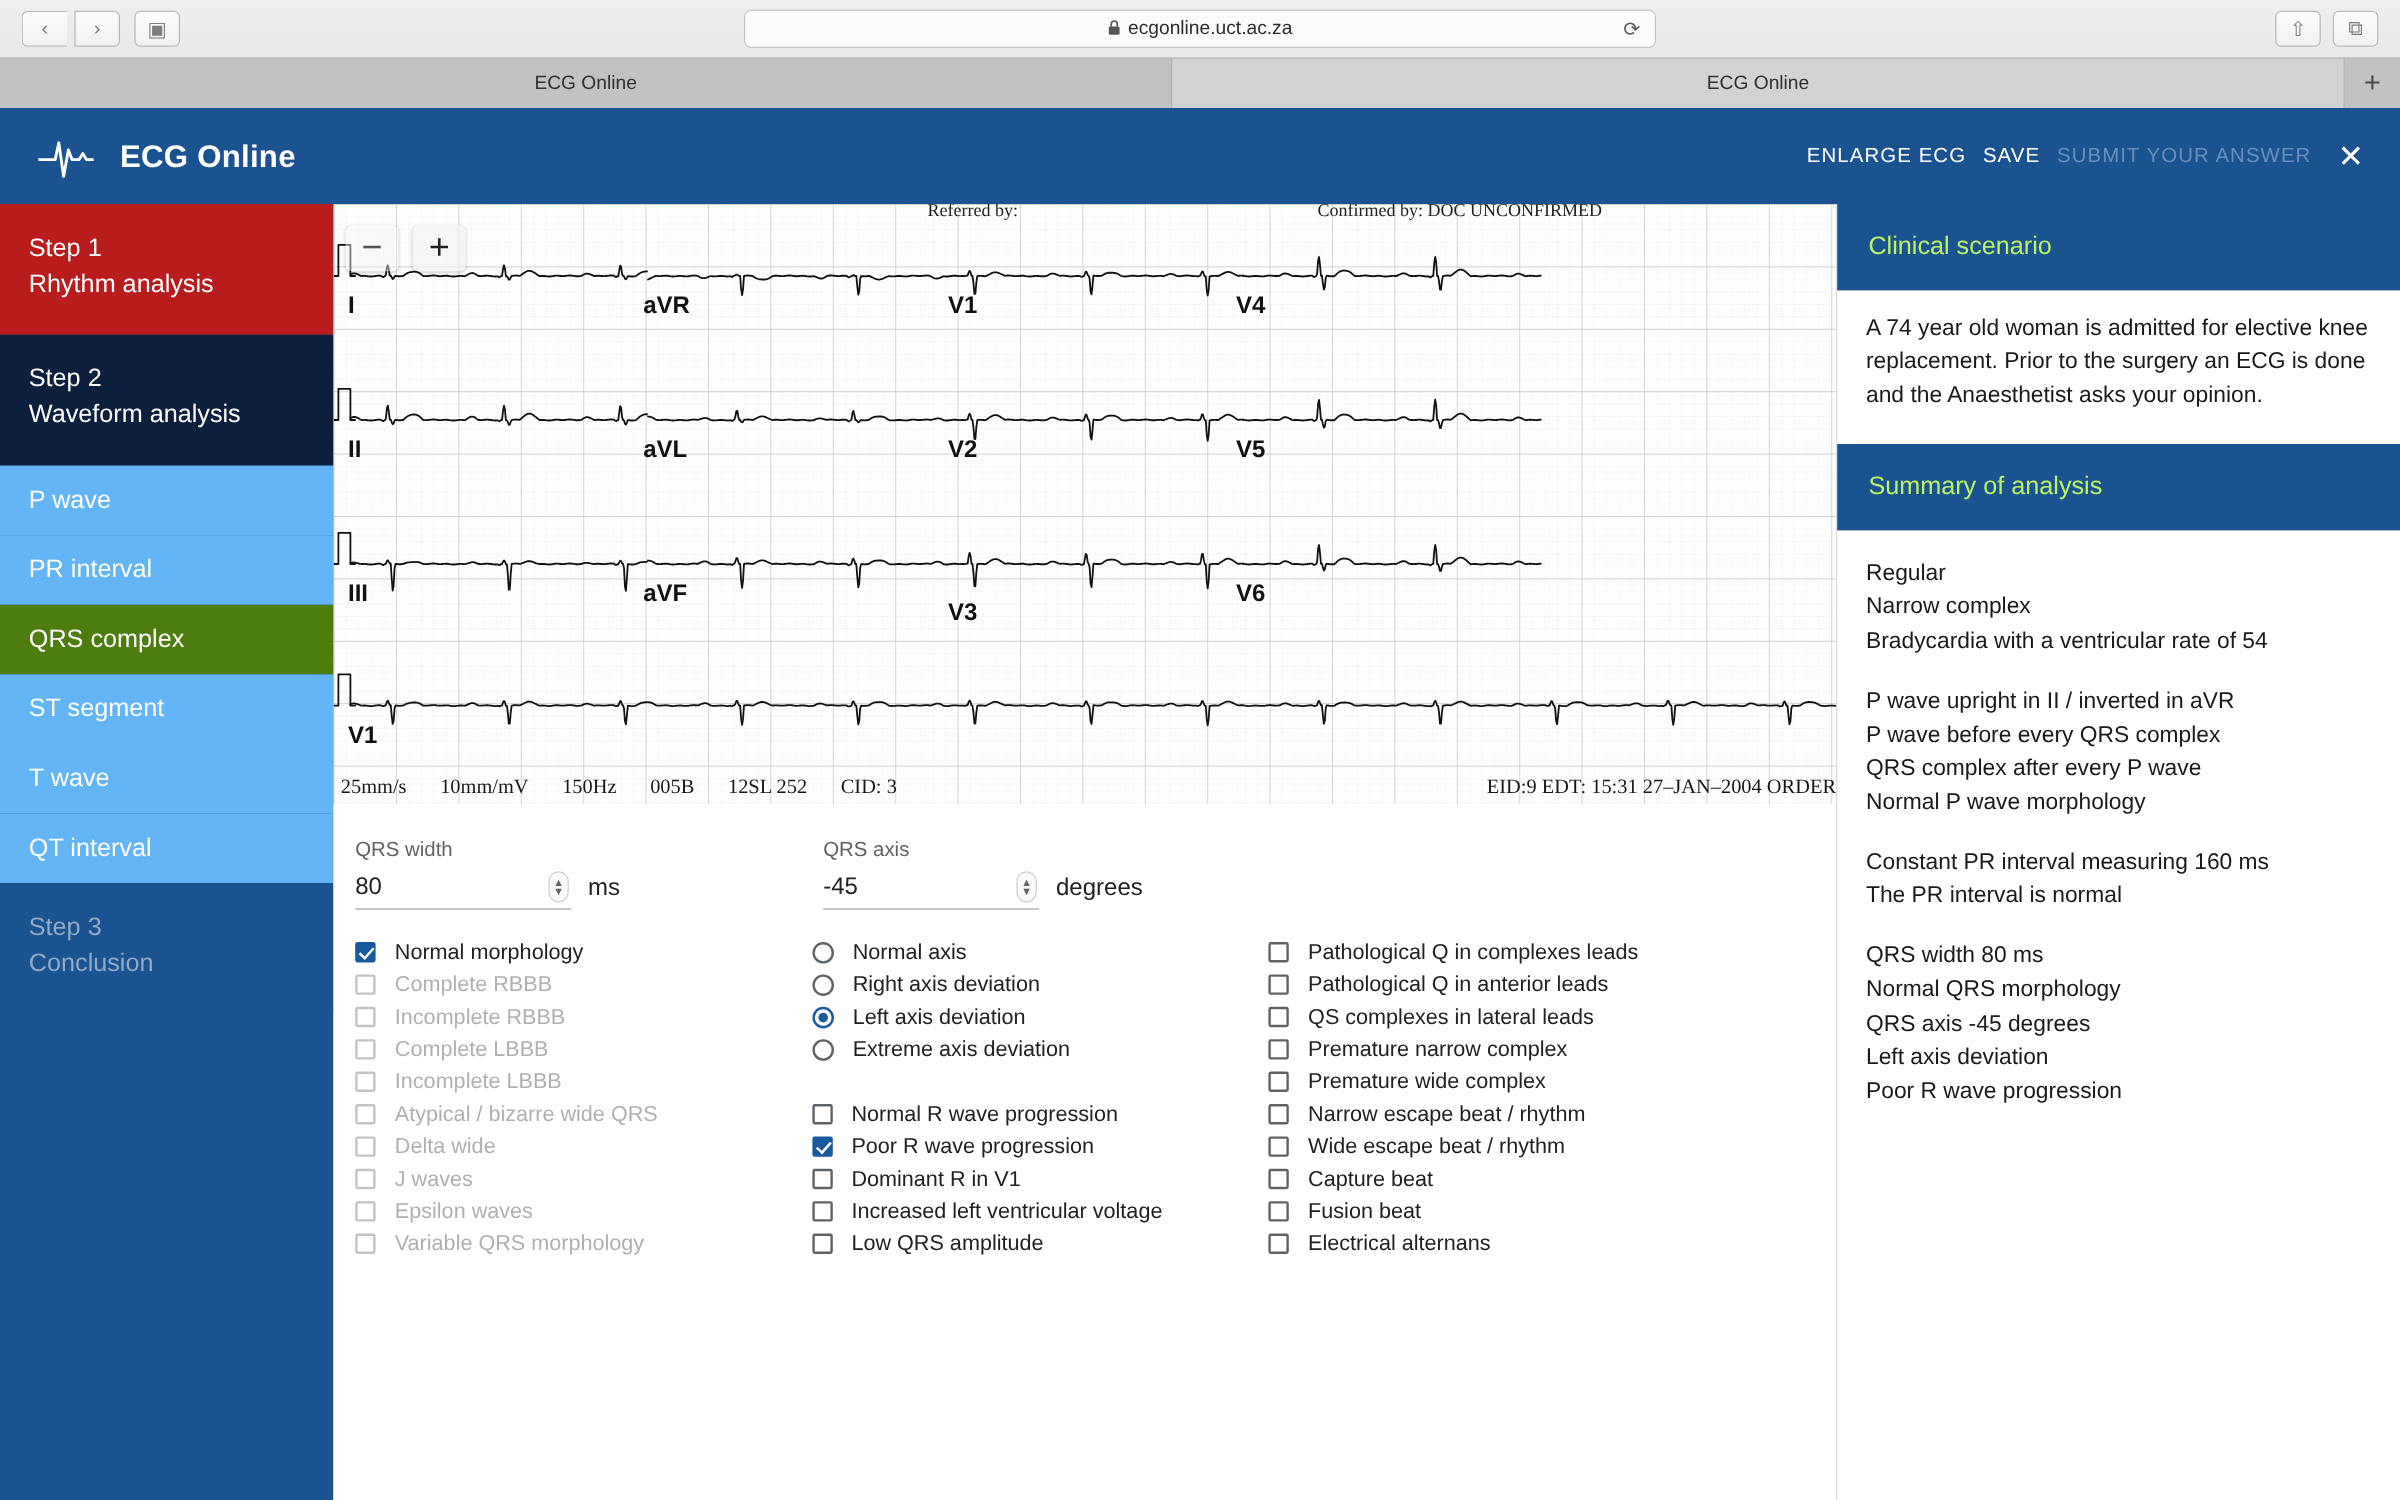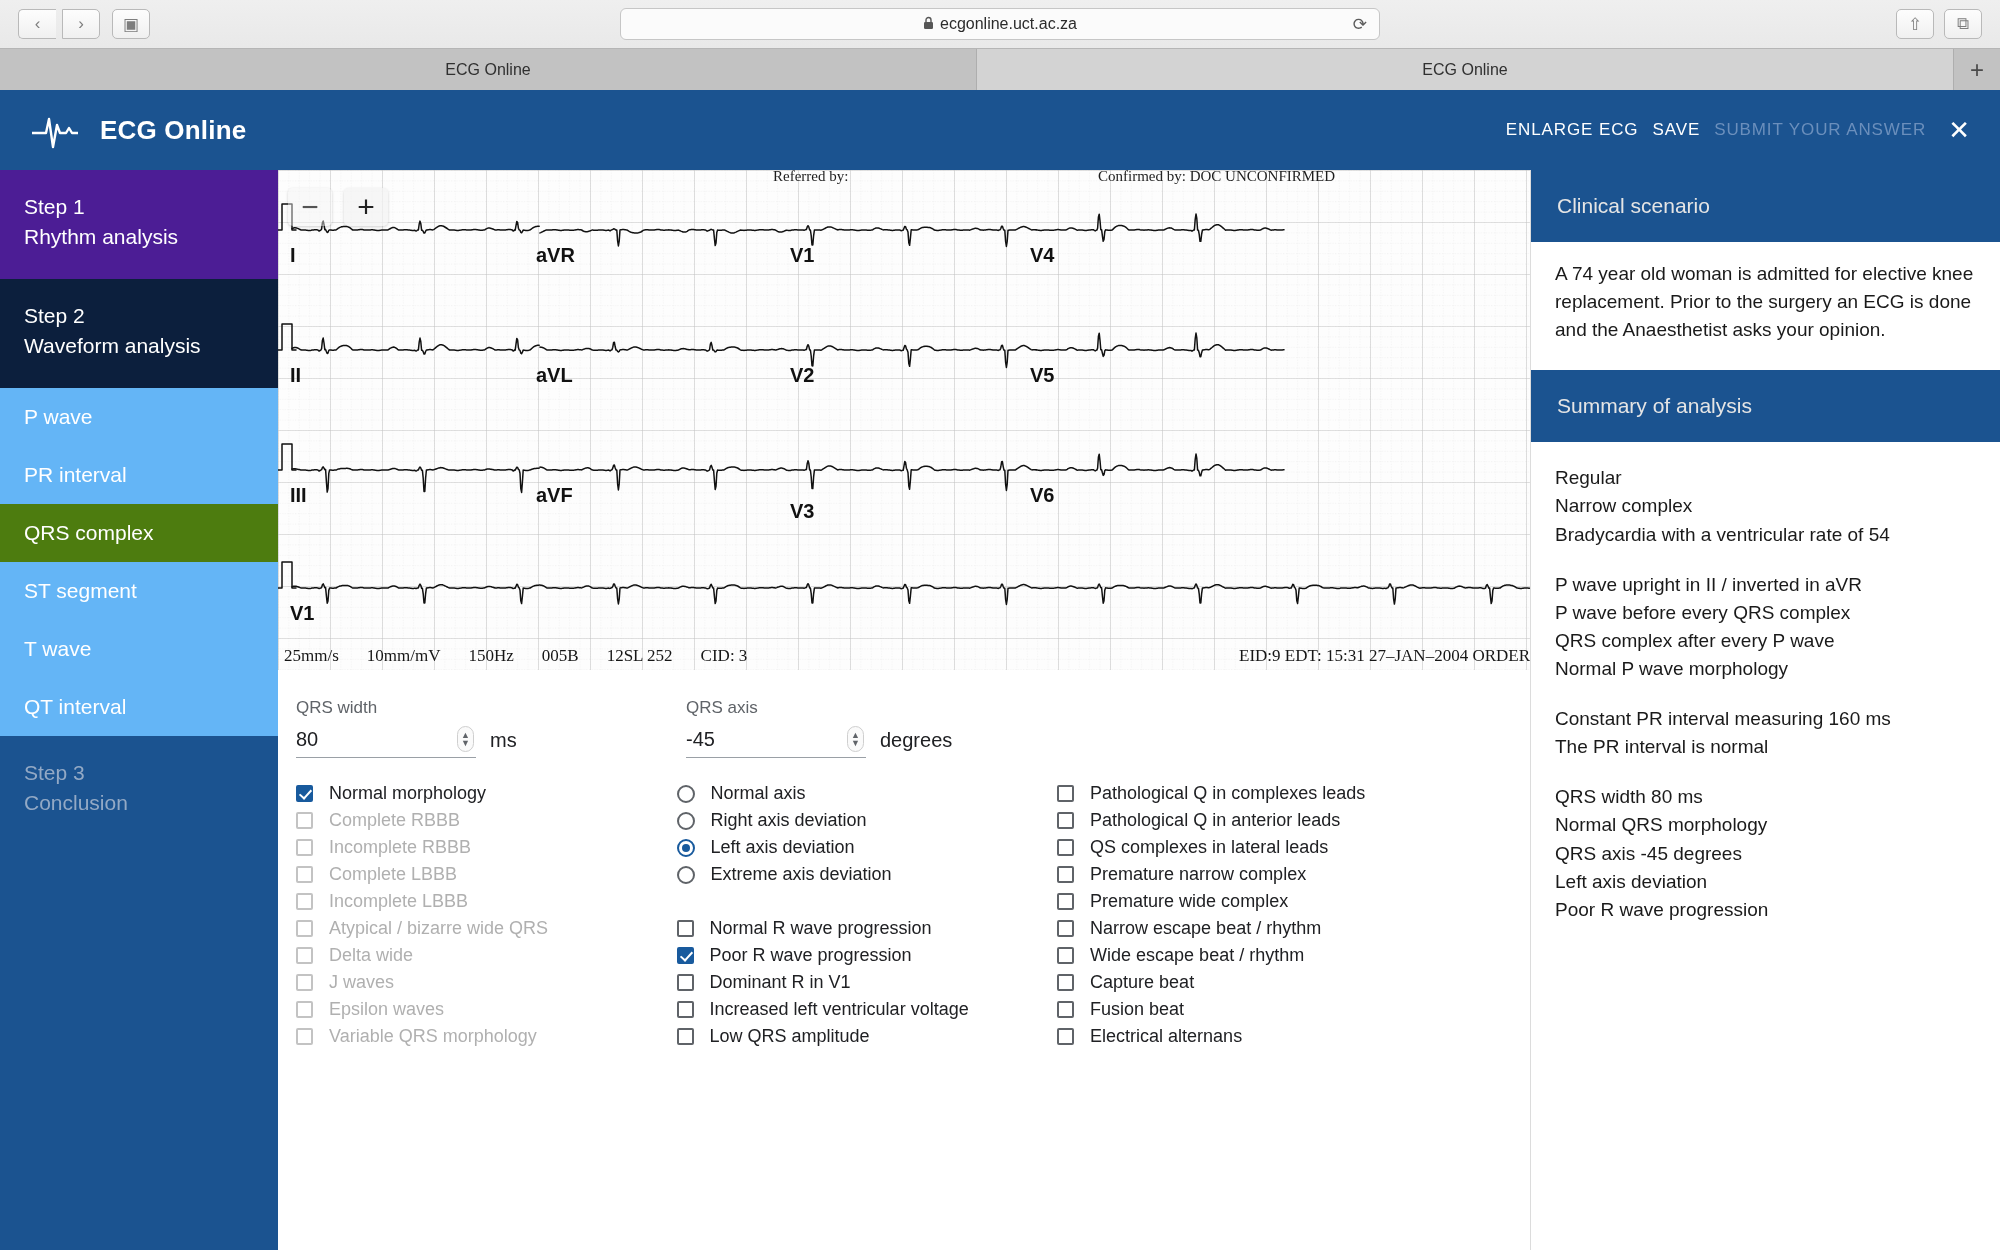--- a/index.html
+++ b/index.html
@@ -61,21 +61,21 @@
   #close-x { font-size: 26px; color: #fff; line-height: 1; margin-left: 8px; }
 
   
   #page { display: flex; height: 1080px; }
 
   
   #sidebar { width: 278px; flex: 0 0 278px; background: #1b5390; }
   .side-step {
     padding: 22px 24px 26px 24px; color: #fff; font-size: 21px; line-height: 1.45;
   }
-  .side-step.s1 { background: #4c1d95; }
+  .side-step.s1 { background: #b91c1c; }
   .side-step.s2 { background: #0c1f3d; }
   .side-step.s3 { background: #1b5390; color: #93a9c5; }
   .side-sub {
     padding: 17px 24px; font-size: 21px; color: #ffffff; background: #64b5f6;
   }
   .side-sub.sel { background: #4d7c0f; }
 
   
   #center { flex: 1 1 auto; display: flex; flex-direction: column; background: #fff; min-width: 0; position: relative; }
   #ecg-pane { height: 500px; position: relative; overflow: hidden; background: #eab308; }
@@ -153,21 +153,21 @@
     content: ""; position: absolute; left: 3px; top: 3px; width: 8px; height: 8px;
     border-radius: 50%; background: #185a9d;
   }
   .opt-label { font-size: 18px; color: #202124; }
   .opt-label.dim { color: #b0b0b0; }
   .opt-gap { height: 27px; }
 
   
   #right-panel { width: 470px; flex: 0 0 470px; border-left: 1px solid #dcdcdc; background: #fff; }
   .rp-header {
-    background: #1b5390; color: #e5e5e5; font-size: 21px;
+    background: #1b5390; color: #bef264; font-size: 21px;
     padding: 24px 26px 24px 26px;
   }
   .rp-body { padding: 18px 24px 26px 24px; font-size: 19px; color: #1a1a1a; line-height: 1.48; }
   .rp-body.summary { padding-top: 22px; }
   .sum-line { white-space: pre-wrap; min-height: 6px; }
   .sum-line.blank { height: 22px; }
 </style>
 </head>
 <body>
 

